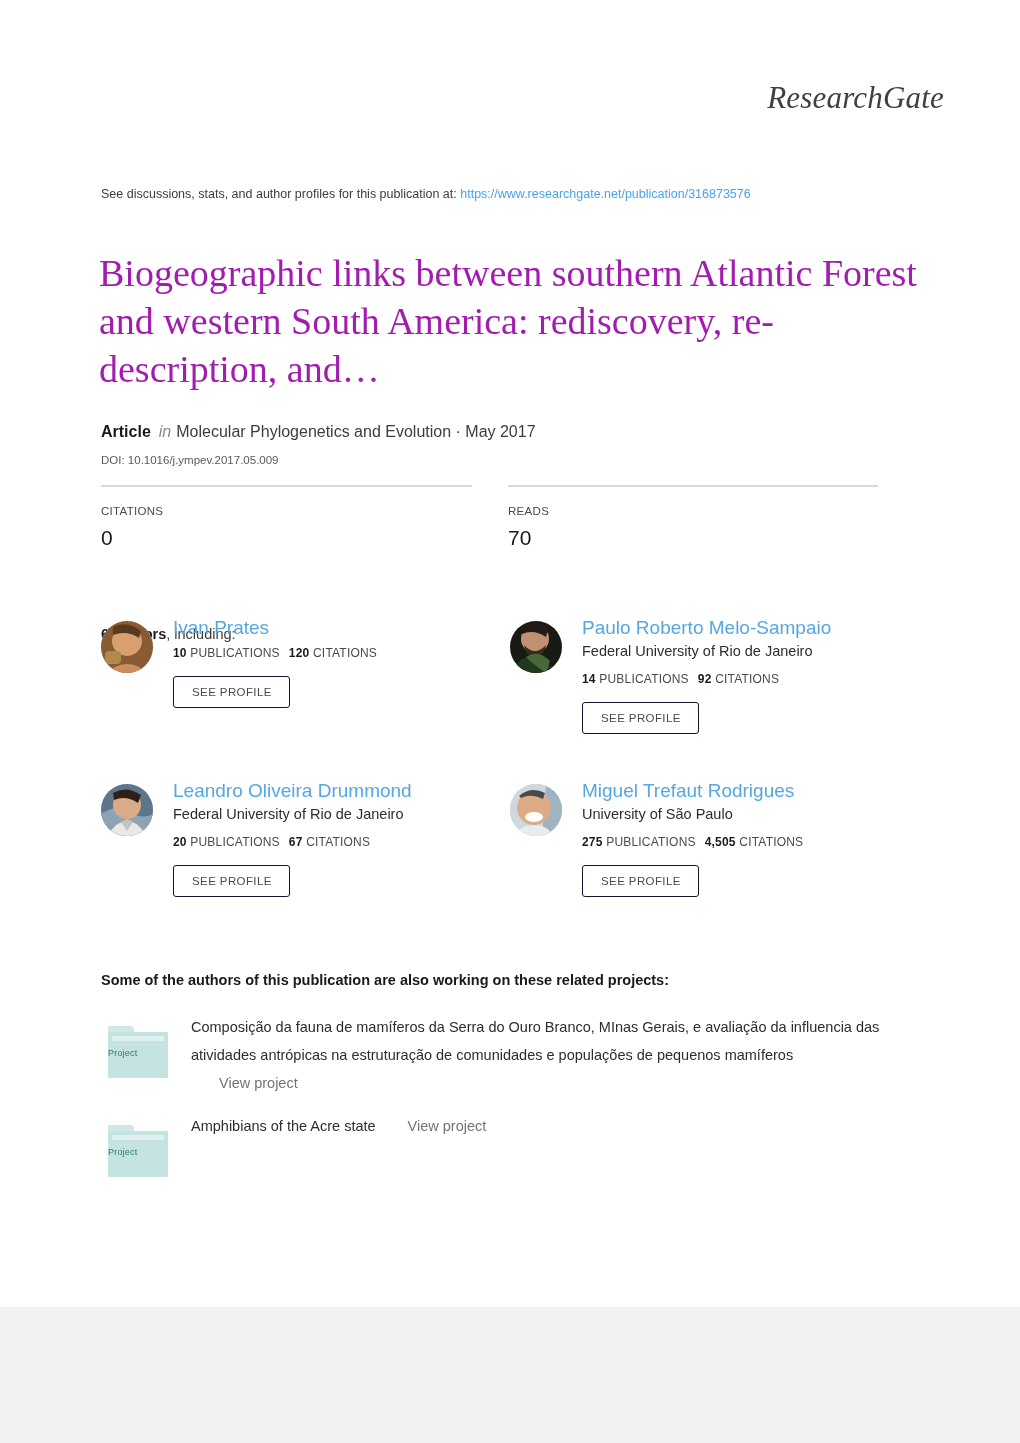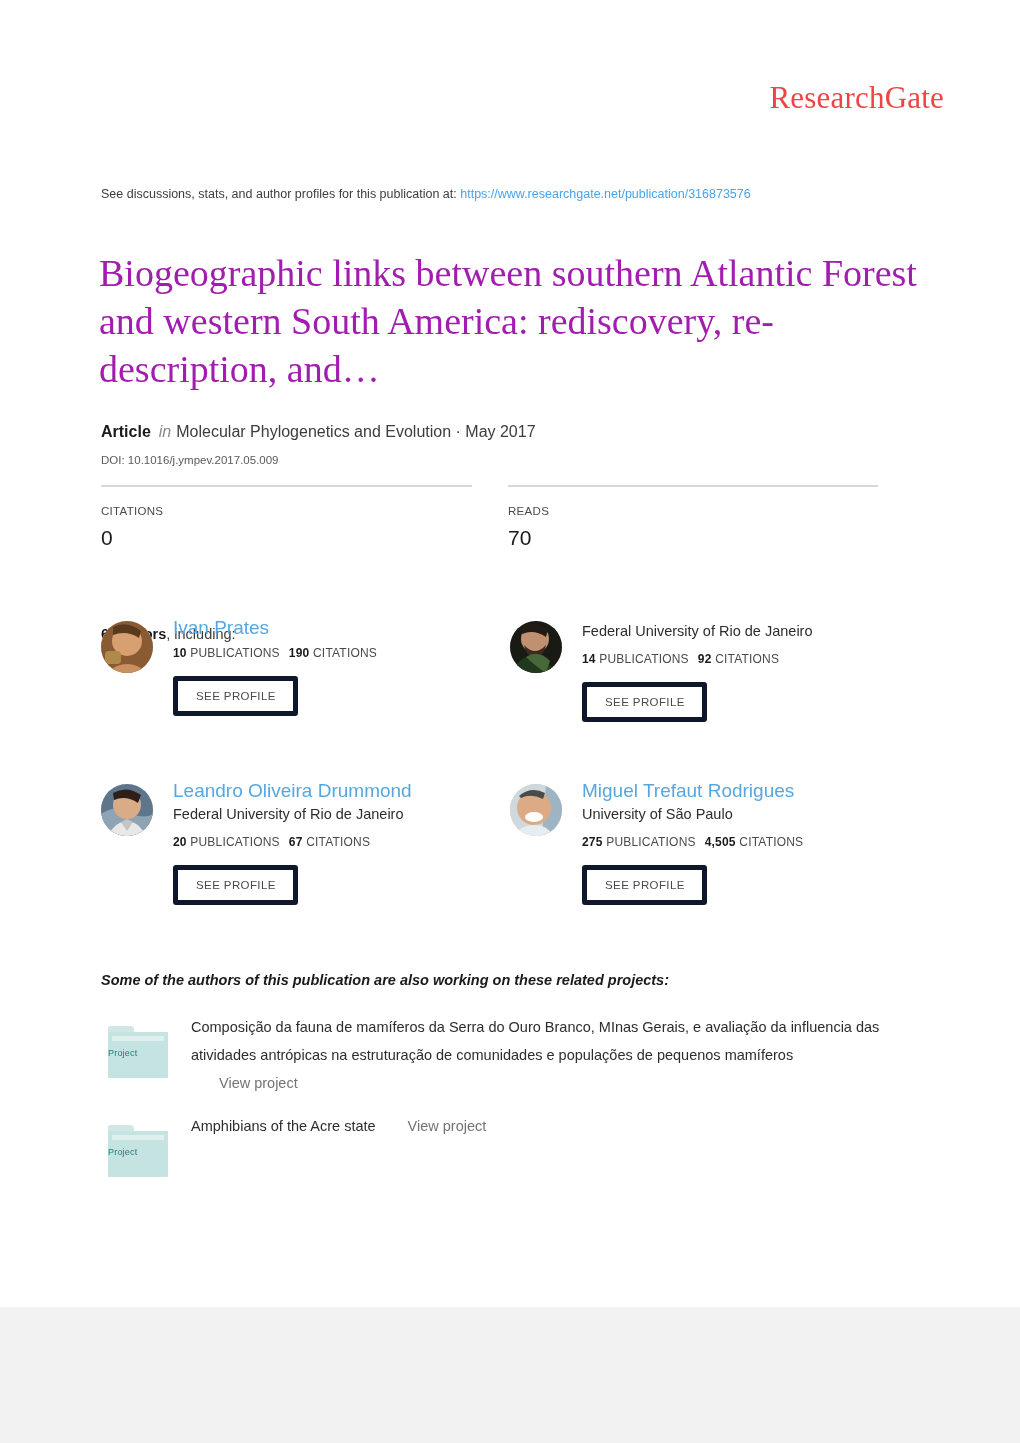--- a/index.html
+++ b/index.html
@@ -24,22 +24,23 @@
   }
 
   
   .rg-logo {
     position: absolute;
     right: 76px;
     top: 80px;
     font-family: "Liberation Serif", serif;
     font-size: 31px;
     letter-spacing: 0.2px;
-    color: #ef4444;
-    white-space: nowrap;
+    color: #404040;
+    white-space: nowrap;
+    font-style: italic;
   }
 
   .discussion-line {
     position: absolute;
     left: 101px;
     top: 187px;
     font-size: 12.5px;
     color: #3c3c3c;
     white-space: nowrap;
   }
@@ -162,39 +163,38 @@
     letter-spacing: 0.2px;
     white-space: nowrap;
   }
   .author-stats b { color: #1a1a1a; font-weight: bold; }
   .author-stats .gap { display: inline-block; width: 9px; }
 
   .see-profile {
     margin-top: 16px;
     display: inline-block;
     padding: 9px 17px 9px 18px;
-    border: 5px solid #0f172a;
+    border: 1px solid #0f172a;
     border-radius: 3px;
     background: #ffffff;
     font-size: 11.5px;
     letter-spacing: 0.4px;
     color: #4a4a4a;
     cursor: pointer;
   }
 
   
   .projects-heading {
     position: absolute;
     left: 101px;
     top: 972px;
     font-size: 14.5px;
     font-weight: bold;
     color: #1a1a1a;
     white-space: nowrap;
-    font-style: italic;
   }
 
   .project { position: absolute; left: 101px; width: 830px; }
   #project-0 { top: 1013px; }
   #project-1 { top: 1112px; }
 
   .folder {
     position: absolute;
     left: 7px;
     top: 13px;
@@ -298,39 +298,40 @@
         <circle cx="26" cy="20" r="15" fill="#d8a070"></circle>
         <path d="M5 52 q21 -18 42 0 Z" fill="#c98f5e"></path>
         <rect x="4" y="30" width="16" height="13" rx="4" fill="#b08a4a"></rect>
         <path d="M12 6 q14 -7 28 4 l-2 7 q-12 -8 -26 -3 Z" fill="#5a3a1c"></path>
       </svg>
     </div>
     <div class="author-body">
       <div class="author-name">Ivan Prates</div>
       <div class="author-stats">
         <b>10</b>
-        <span>PUBLICATIONS</span><span class="gap"></span><b>190</b>
+        <span>PUBLICATIONS</span><span class="gap"></span><b>120</b>
         <span>CITATIONS</span>
       </div>
       <div class="see-profile">SEE PROFILE</div>
     </div>
   </div>
 
   <div class="author" id="author-1">
     <div class="avatar">
       <svg viewBox="0 0 52 52" aria-hidden="true">
         <rect width="52" height="52" fill="#1a1a14"></rect>
         <circle cx="25" cy="18" r="14" fill="#c09070"></circle>
         <path d="M11 5 q14 -7 27 3 l-2 8 q-12 -8 -24 -3 Z" fill="#221a14"></path>
         <path d="M14 24 q11 12 22 0 q-2 12 -11 12 q-9 0 -11 -12 Z" fill="#3a2a1c"></path>
         <path d="M2 52 q10 -22 26 -14 q16 8 22 14 Z" fill="#20381c"></path>
         <path d="M16 36 q12 -8 24 4 l-4 12 q-12 -8 -20 -16 Z" fill="#47693a"></path>
       </svg>
     </div>
     <div class="author-body">
+      <div class="author-name">Paulo Roberto Melo-Sampaio</div>
       <div class="author-affil">Federal University of Rio de Janeiro</div>
       <div class="author-stats">
         <b>14</b>
         <span>PUBLICATIONS</span><span class="gap"></span><b>92</b>
         <span>CITATIONS</span>
       </div>
       <div class="see-profile">SEE PROFILE</div>
     </div>
   </div>
 

